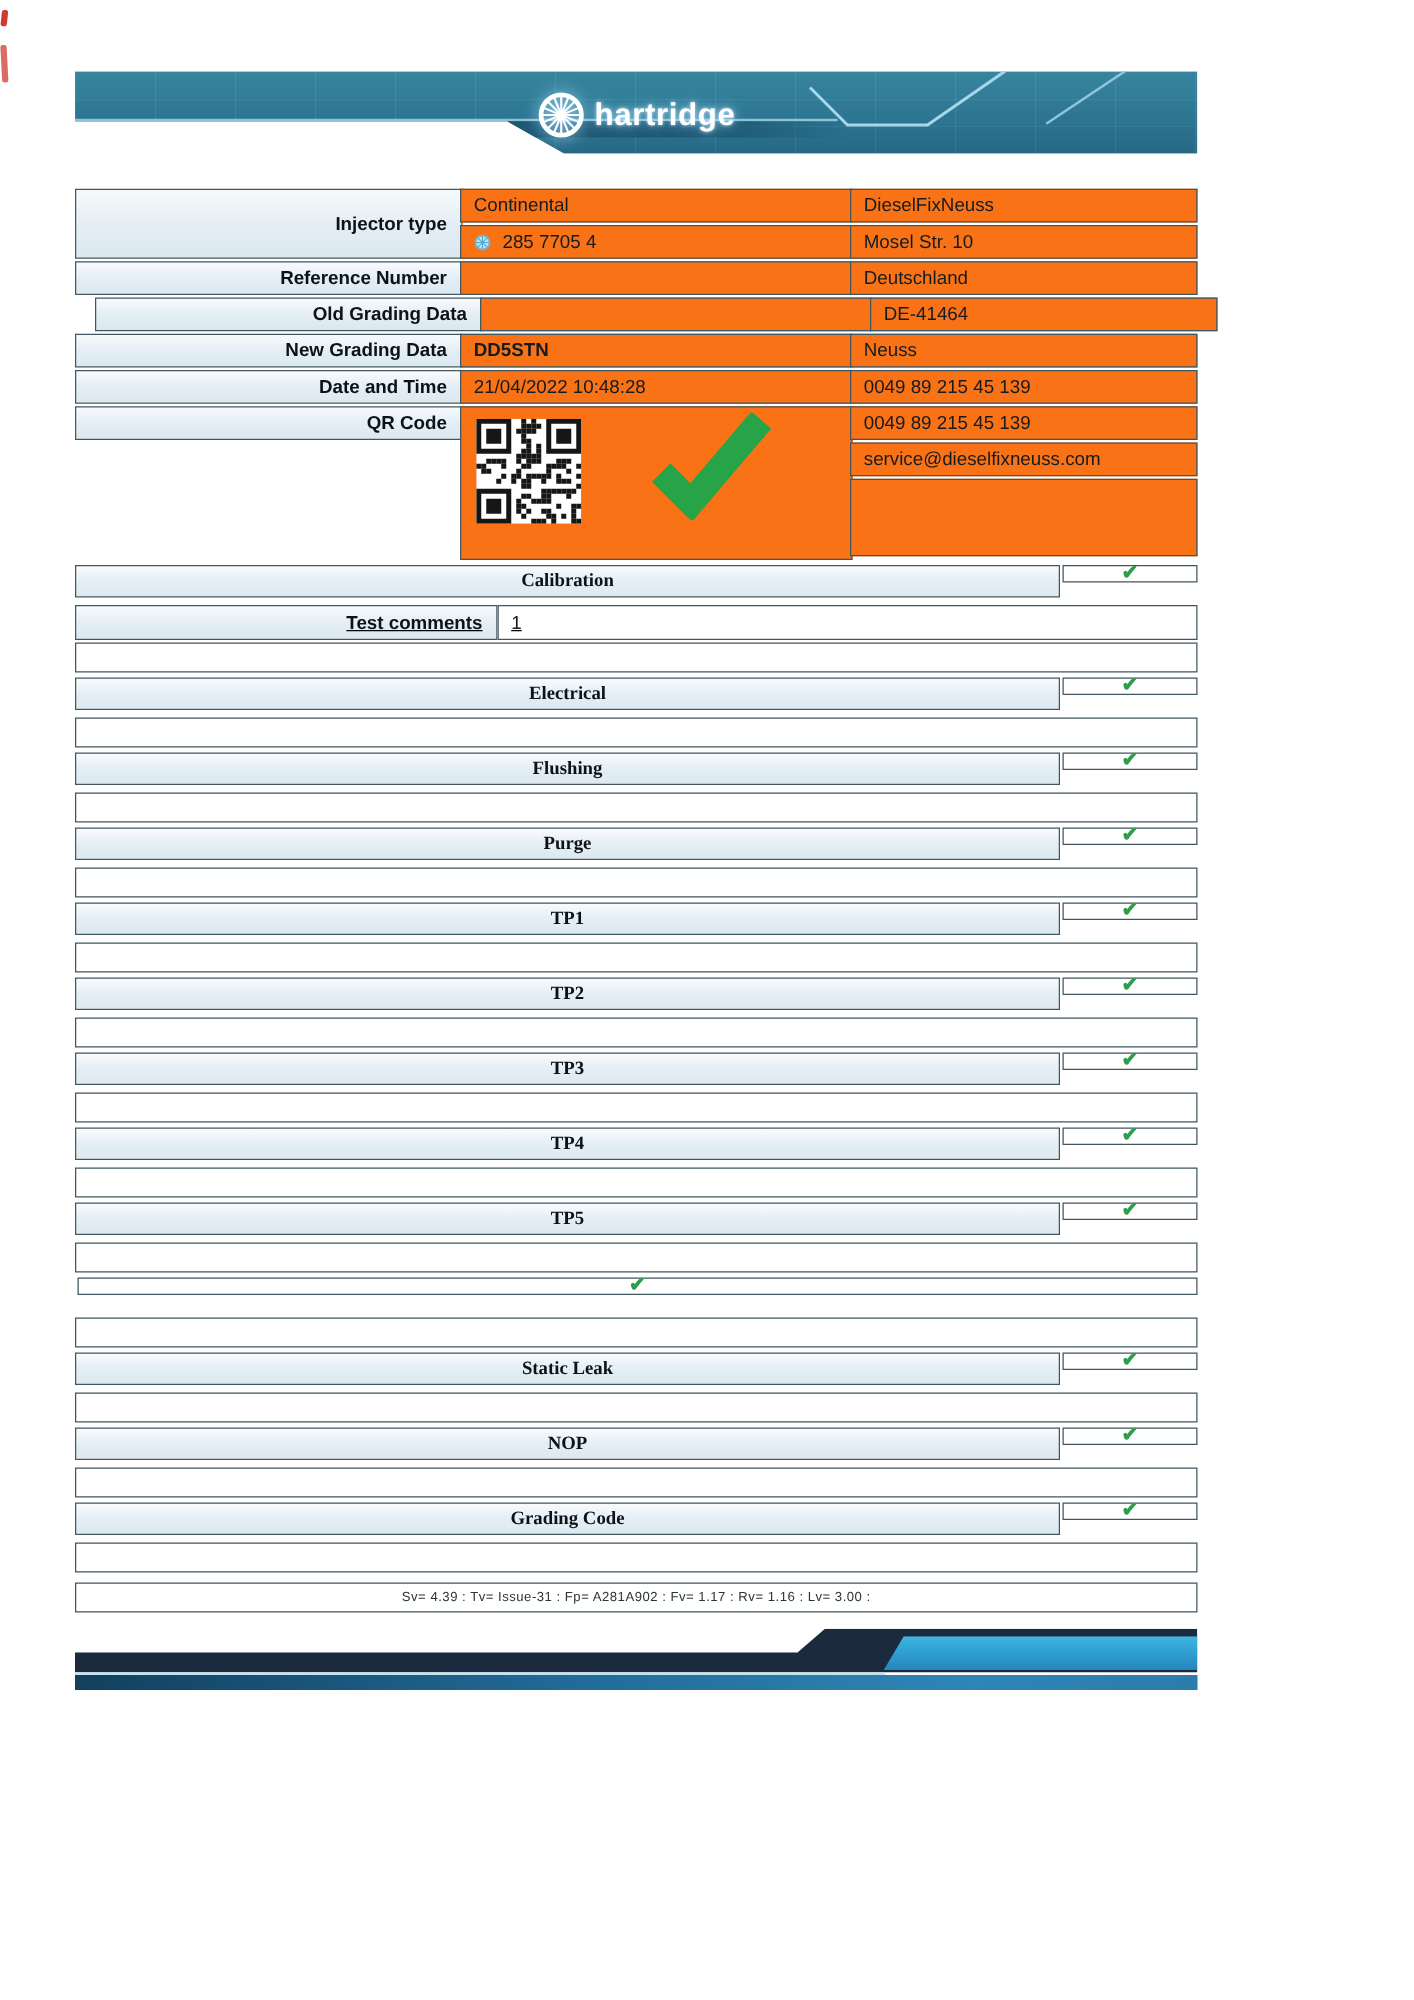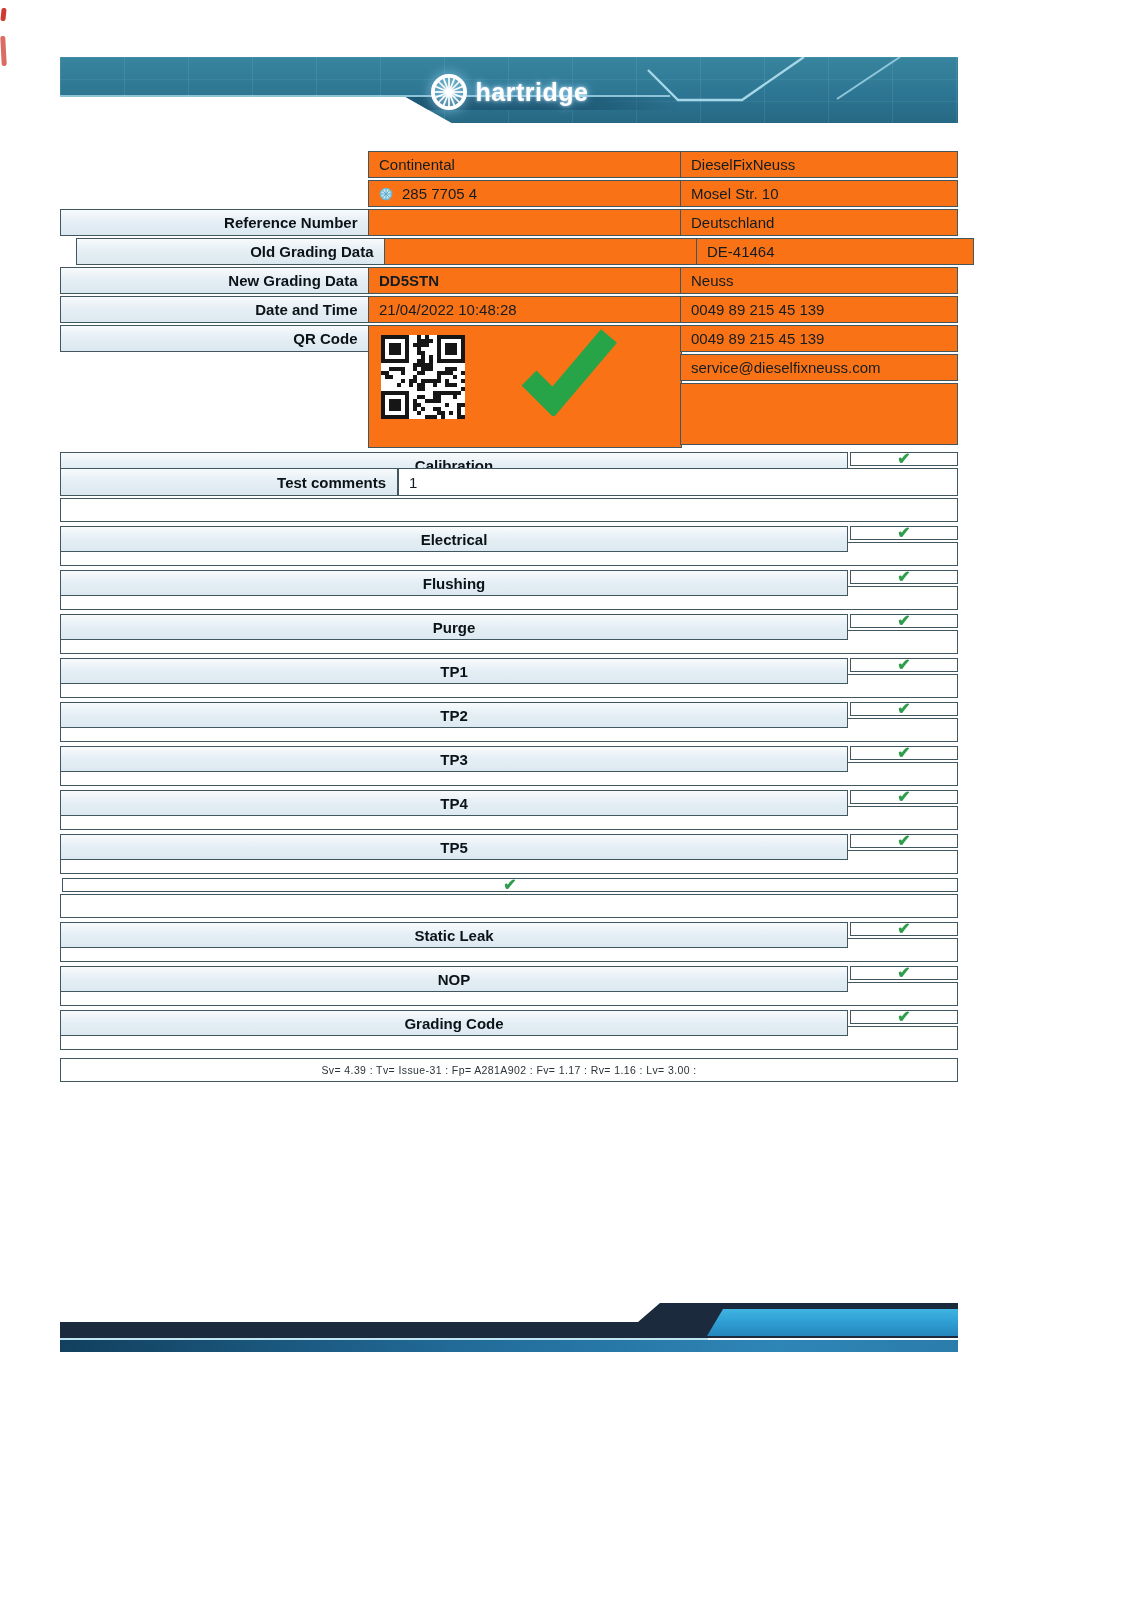--- a/index.html
+++ b/index.html
@@ -58,31 +58,31 @@
   .r8 { top:232px; height:62px; }
   .rspan2 { top:0; height:56px; }
   .qr-cell { top:174px; height:123px; padding:0; }
   .bold { font-weight:bold; }
   .part-row { gap:9px; }
   .qr-box { position:absolute; left:12px; top:9px; }
   .qr-check { position:absolute; left:150px; top:4px; }
 
   
   .test-area { position:absolute; left:60px; top:452px; width:898px; }
-  .t-row { display:flex; height:14px; margin-bottom:2px; }
+  .t-row { display:flex; height:14px; margin-bottom:18px;font-family:Liberation Serif, serif; }
   .t-label { width:788px; height:26px; border:1.5px solid #41565f;
     background:linear-gradient(180deg,#f8fbfd 0%,#e3edf4 55%,#dde9f1 100%);
     display:flex; align-items:center; justify-content:center;
     font-size:15px; font-weight:bold; color:#0b1318; }
   .t-check { margin-left:2px; flex:1; border:1.5px solid #41565f; background:#fff;
     display:flex; align-items:center; justify-content:center; }
   .check { color:#2f9e4c; font-size:16px; font-weight:bold; line-height:1; }
   .t-empty { height:24px; border:1.5px solid #41565f; background:#fff; margin-bottom:2px; }
   .t-block { margin-bottom:4px; }
-  .c-row { display:flex; height:28px; margin-bottom:2px; }
+  .c-row { display:flex; height:28px; margin-bottom:2px;text-decoration:underline; }
   .c-label { width:338px; border:1.5px solid #41565f;
     background:linear-gradient(180deg,#f7fafc 0%,#e3edf4 55%,#dce8f0 100%);
     display:flex; align-items:center; justify-content:flex-end; padding-right:11px;
     font-size:15px; font-weight:bold; color:#0b1318; }
   .c-value { flex:1; border:1.5px solid #41565f; background:#fff;
     display:flex; align-items:center; padding-left:10px; font-size:15px; color:#141c21; }
   .version-row { margin-top:8px; height:24px; border:1.5px solid #41565f; background:#fff;
     display:flex; align-items:center; justify-content:center;
     font-size:10.5px; color:#2a3338; letter-spacing:.4px; }
 
@@ -130,20 +130,21 @@
           </g>
           <circle cx="20" cy="20" r="3.4" fill="#ffffff"></circle>
         </svg>
         <span class="logo-text">hartridge</span>
       </div>
     </div>
   </div>
 
   <div class="info-table">
 
+    <div class="cell lab col-l rspan2">Injector type</div>
     <div class="cell lab col-l r2">Reference Number</div>
     <div class="cell lab col-l r3">Old Grading Data</div>
     <div class="cell lab col-l r4">New Grading Data</div>
     <div class="cell lab col-l r5">Date and Time</div>
     <div class="cell lab col-l r6">QR Code</div>
 
     <div class="cell val col-m r0">Continental</div>
     <div class="cell val col-m r1 part-row">
       <svg width="14" height="14" viewBox="0 0 40 40">
         <circle cx="20" cy="20" r="16" fill="#bfe2ef" stroke="#6db9d6" stroke-width="4"></circle>

